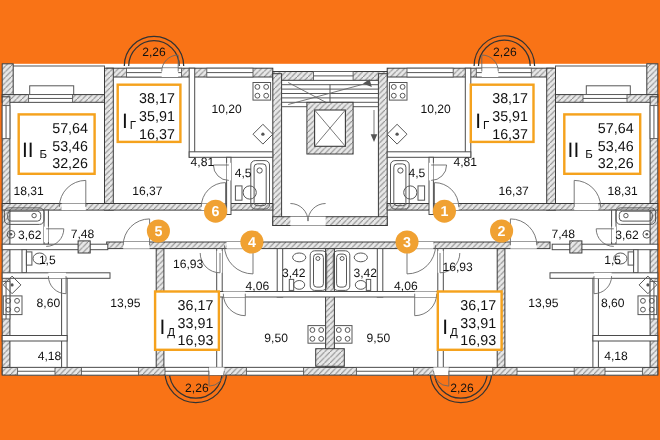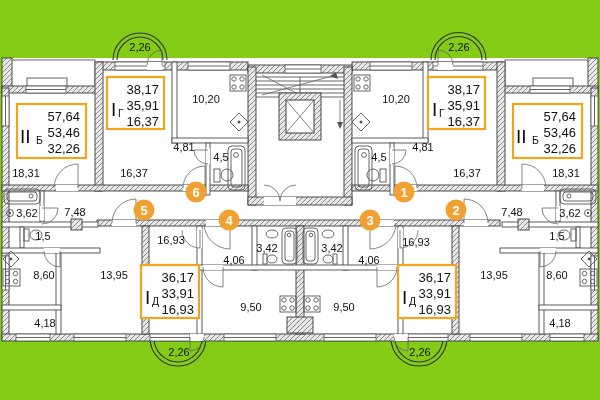--- a/index.html
+++ b/index.html
@@ -1,16 +1,16 @@
 <!DOCTYPE html>
 <html><head>
 <meta charset="utf-8">
 <style>
   html,body{margin:0;padding:0;background:#fff;}
-  .stage{position:relative;width:600px;height:400px;background:#84cc16;overflow:hidden;}
+  .stage{position:relative;width:600px;height:400px;background:#f97316;overflow:hidden;}
   svg{position:absolute;left:0;top:0;}
   text{font-family:"Liberation Sans","DejaVu Sans",sans-serif;fill:#111;}
   .lbl{font-size:11px;}
   .boxnum{font-size:13px;}
   .typemain{font-size:19px;}
   .typesub{font-size:10.5px;}
   .circnum{font-size:13px;font-weight:bold;fill:#ffffff;}
   .w{fill:url(#h);stroke:#3a3a3a;stroke-width:0.9;}
   .p{fill:#ffffff;stroke:#4a4a4a;stroke-width:0.9;}
   .t{fill:none;stroke:#555;stroke-width:0.9;}

